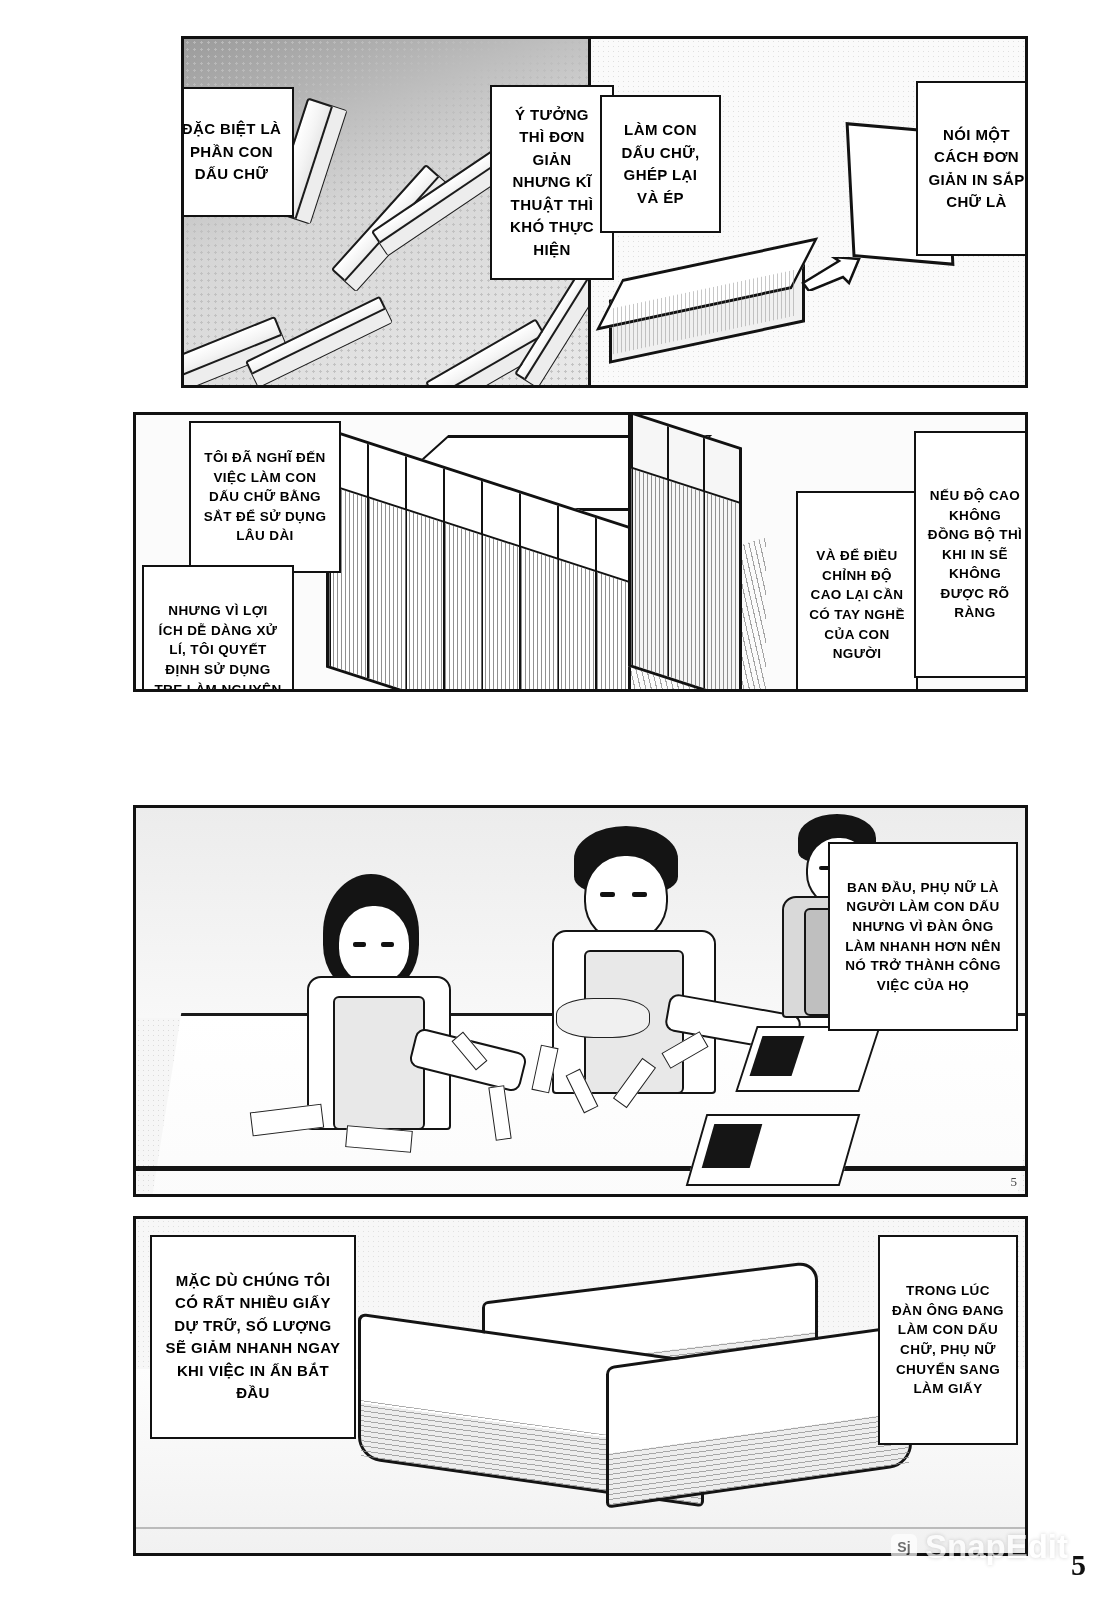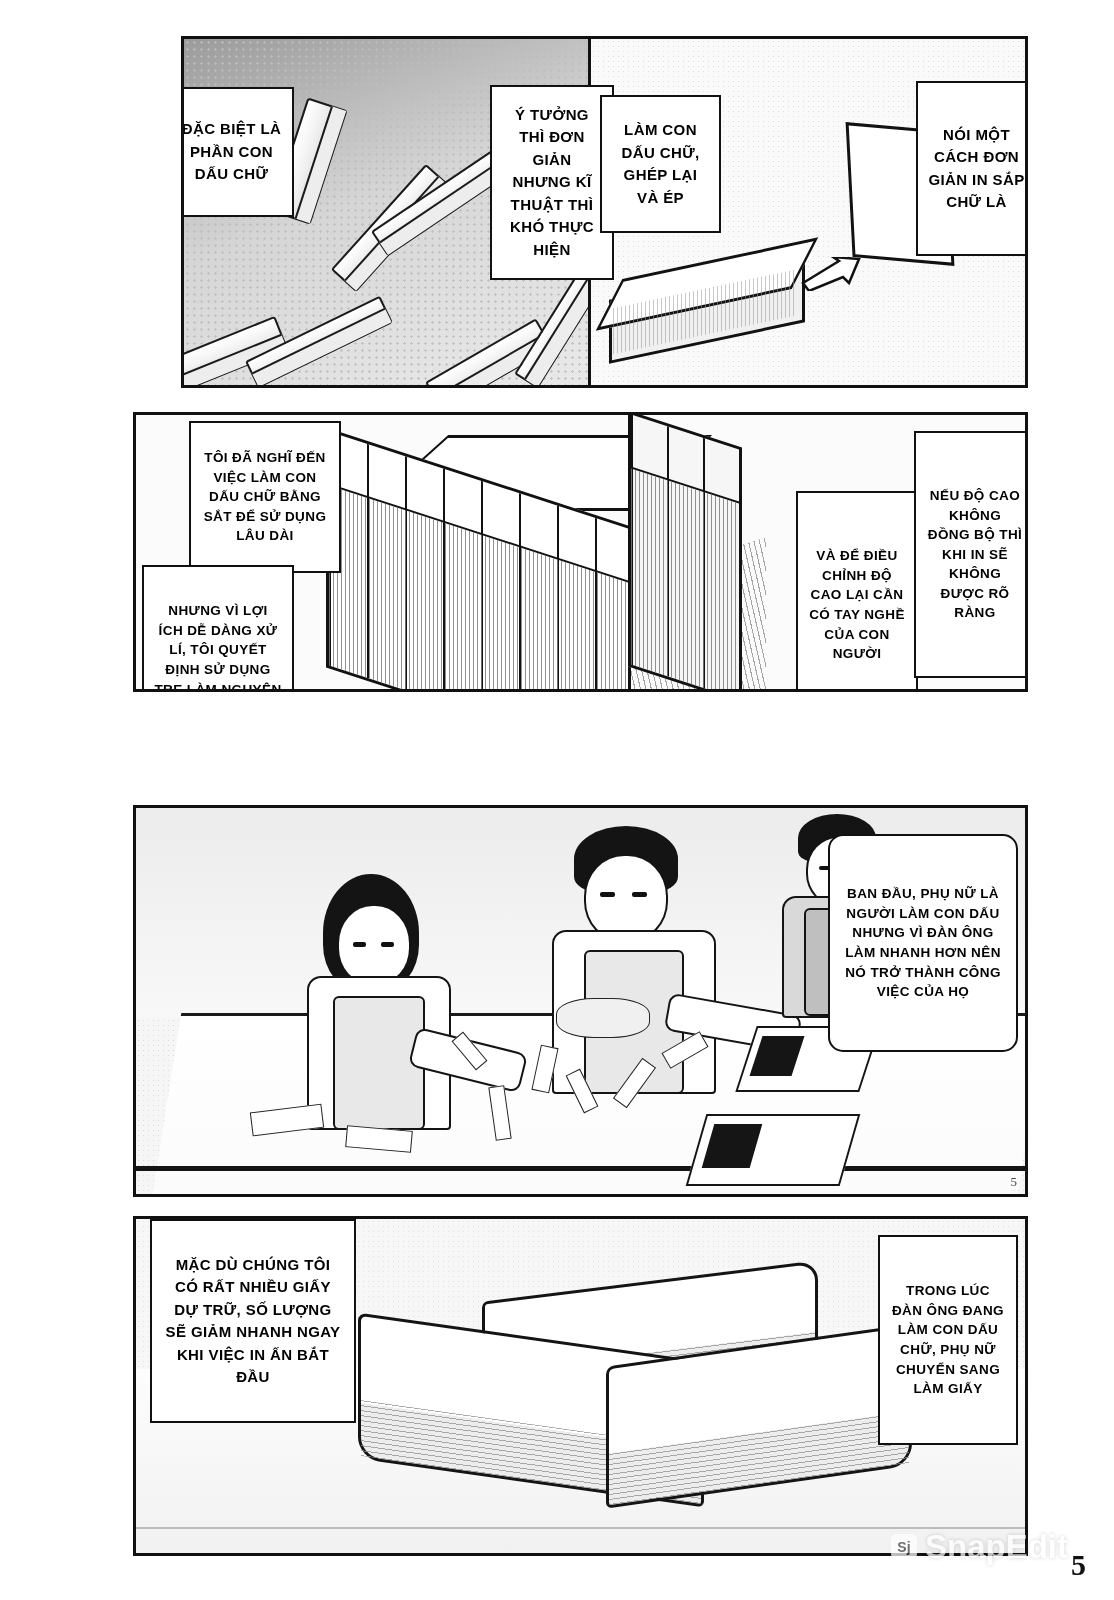--- a/index.html
+++ b/index.html
@@ -358,21 +358,21 @@
       <div class="scrap" style="left:490px; top:250px; width:15px; height:48px; transform:rotate(36deg);"></div>
       <div class="scrap" style="left:356px; top:278px; width:14px; height:52px; transform:rotate(-8deg);"></div>
       <div class="scrap" style="left:540px; top:220px; width:16px; height:42px; transform:rotate(60deg);"></div>
       <div class="scrap" style="left:326px; top:224px; width:13px; height:36px; transform:rotate(-40deg);"></div>
       <div class="scrap" style="left:420px; top:190px; width:92px; height:38px; border-radius:40%; background:#f0f0f0;"></div>
       <div class="scrap" style="left:115px; top:300px; width:70px; height:22px; transform:rotate(-7deg);"></div>
       <div class="scrap" style="left:210px; top:320px; width:64px; height:20px; transform:rotate(5deg);"></div>
     </div>
 
 
-    <div class="bubble small" style="left:692px; top:26px; width:190px; height:218px;border-radius:15px;">BAN ĐẦU, PHỤ NỮ LÀ NGƯỜI LÀM CON DẤU NHƯNG VÌ ĐÀN ÔNG LÀM NHANH HƠN NÊN NÓ TRỞ THÀNH CÔNG VIỆC CỦA HỌ</div>
+    <div class="bubble small" style="left:692px; top:34px; width:190px; height:189px;">BAN ĐẦU, PHỤ NỮ LÀ NGƯỜI LÀM CON DẤU NHƯNG VÌ ĐÀN ÔNG LÀM NHANH HƠN NÊN NÓ TRỞ THÀNH CÔNG VIỆC CỦA HỌ</div>
 
     <div class="panel-corner-num" style="right:8px; bottom:4px;">5</div>
   </div>
 
   <div class="panel" style="left:133px; top:1216px; width:895px; height:340px;">
     <div class="panel-inner">
       <div style="position:absolute; inset:0; background:#f7f7f7;"></div>
       <div class="tex-dots-fine" style="opacity:.5;"></div>
 
       <div style="position:absolute; left:0; top:150px; right:0; bottom:0;
@@ -386,21 +386,21 @@
         <div class="stack-lines"></div>
       </div>
 
       <div class="stack" style="left:470px; top:126px; width:300px; height:136px; transform:skewY(-8deg); border-radius:8px 10px 22px 6px;">
         <div class="stack-lines"></div>
       </div>
 
       <div style="position:absolute; left:0; right:0; bottom:24px; height:2px; background:#bbb;"></div>
     </div>
 
-    <div class="bubble" style="left:14px; top:0; width:206px; height:204px;">MẶC DÙ CHÚNG TÔI CÓ RẤT NHIỀU GIẤY DỰ TRỮ, SỐ LƯỢNG SẼ GIẢM NHANH NGAY KHI VIỆC IN ẤN BẮT ĐẦU</div>
+    <div class="bubble" style="left:14px; top:16px; width:206px; height:204px;">MẶC DÙ CHÚNG TÔI CÓ RẤT NHIỀU GIẤY DỰ TRỮ, SỐ LƯỢNG SẼ GIẢM NHANH NGAY KHI VIỆC IN ẤN BẮT ĐẦU</div>
 
     <div class="bubble small" style="left:742px; top:16px; width:140px; height:210px;">TRONG LÚC ĐÀN ÔNG ĐANG LÀM CON DẤU CHỮ, PHỤ NỮ CHUYỂN SANG LÀM GIẤY</div>
   </div>
 
   <div class="watermark">
     <div class="wm-badge">Sj</div>
     <div class="wm-text">SnapEdit</div>
   </div>
 
   <div class="page-number">5</div>

